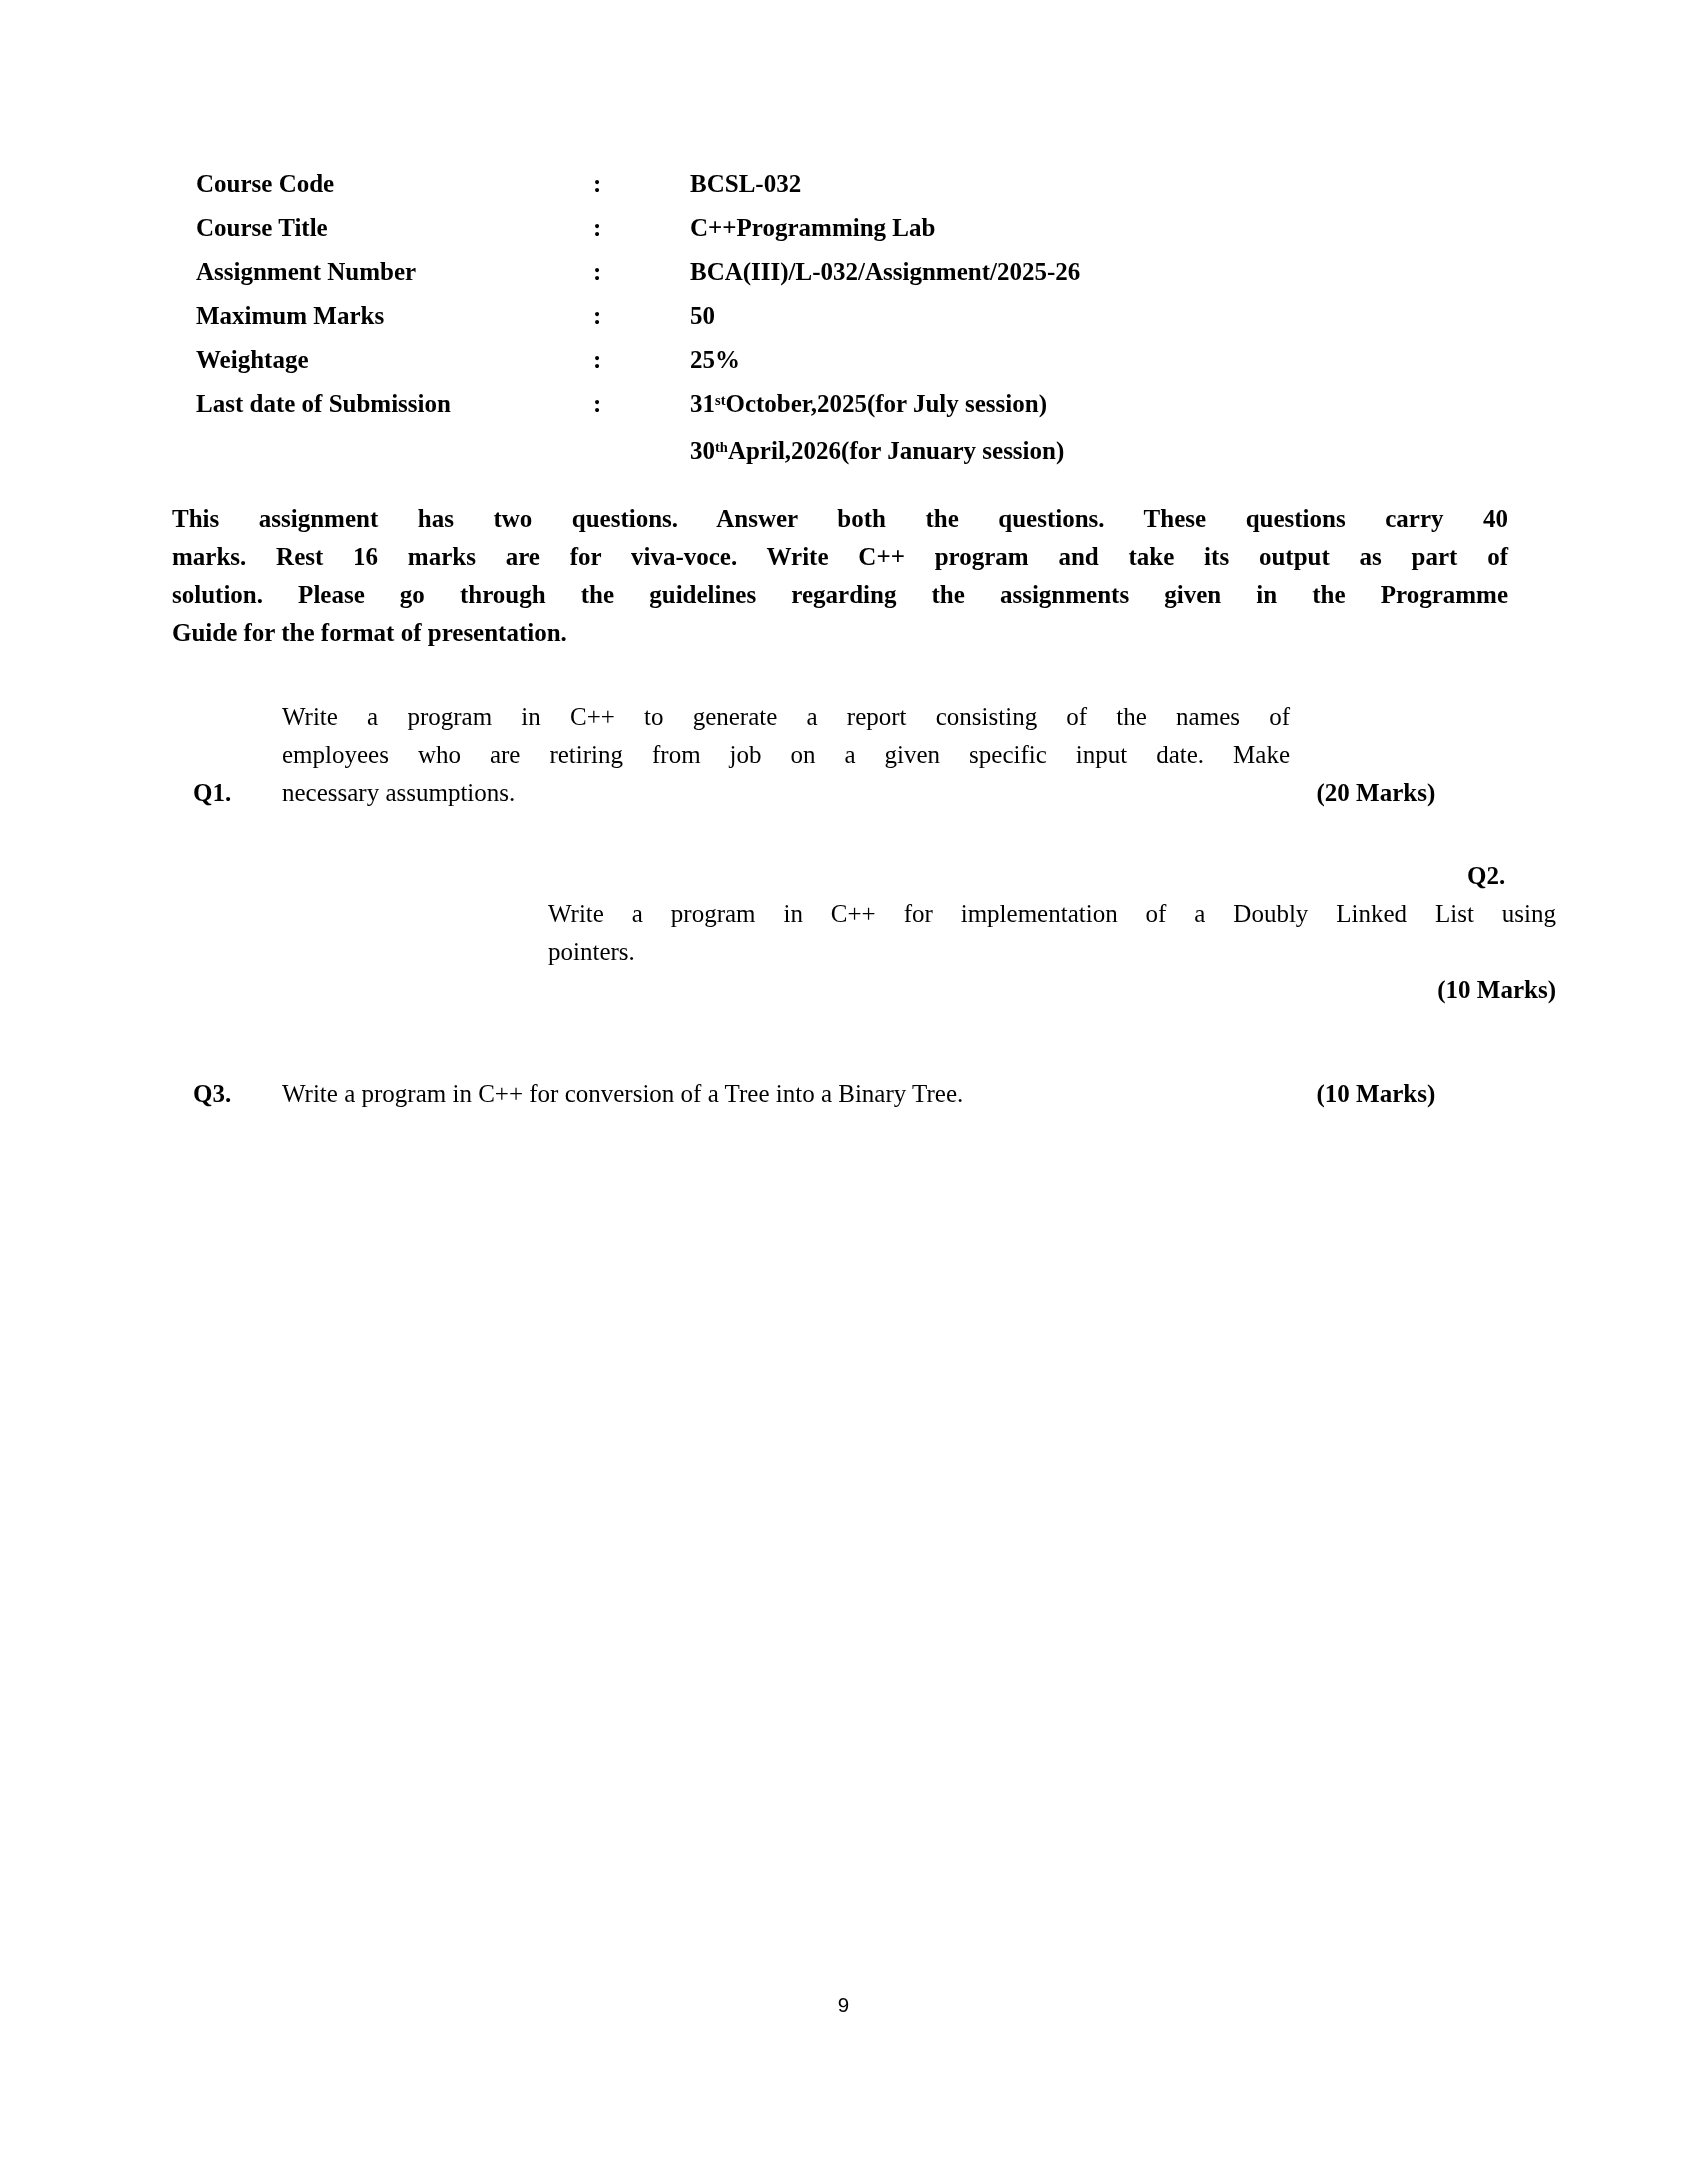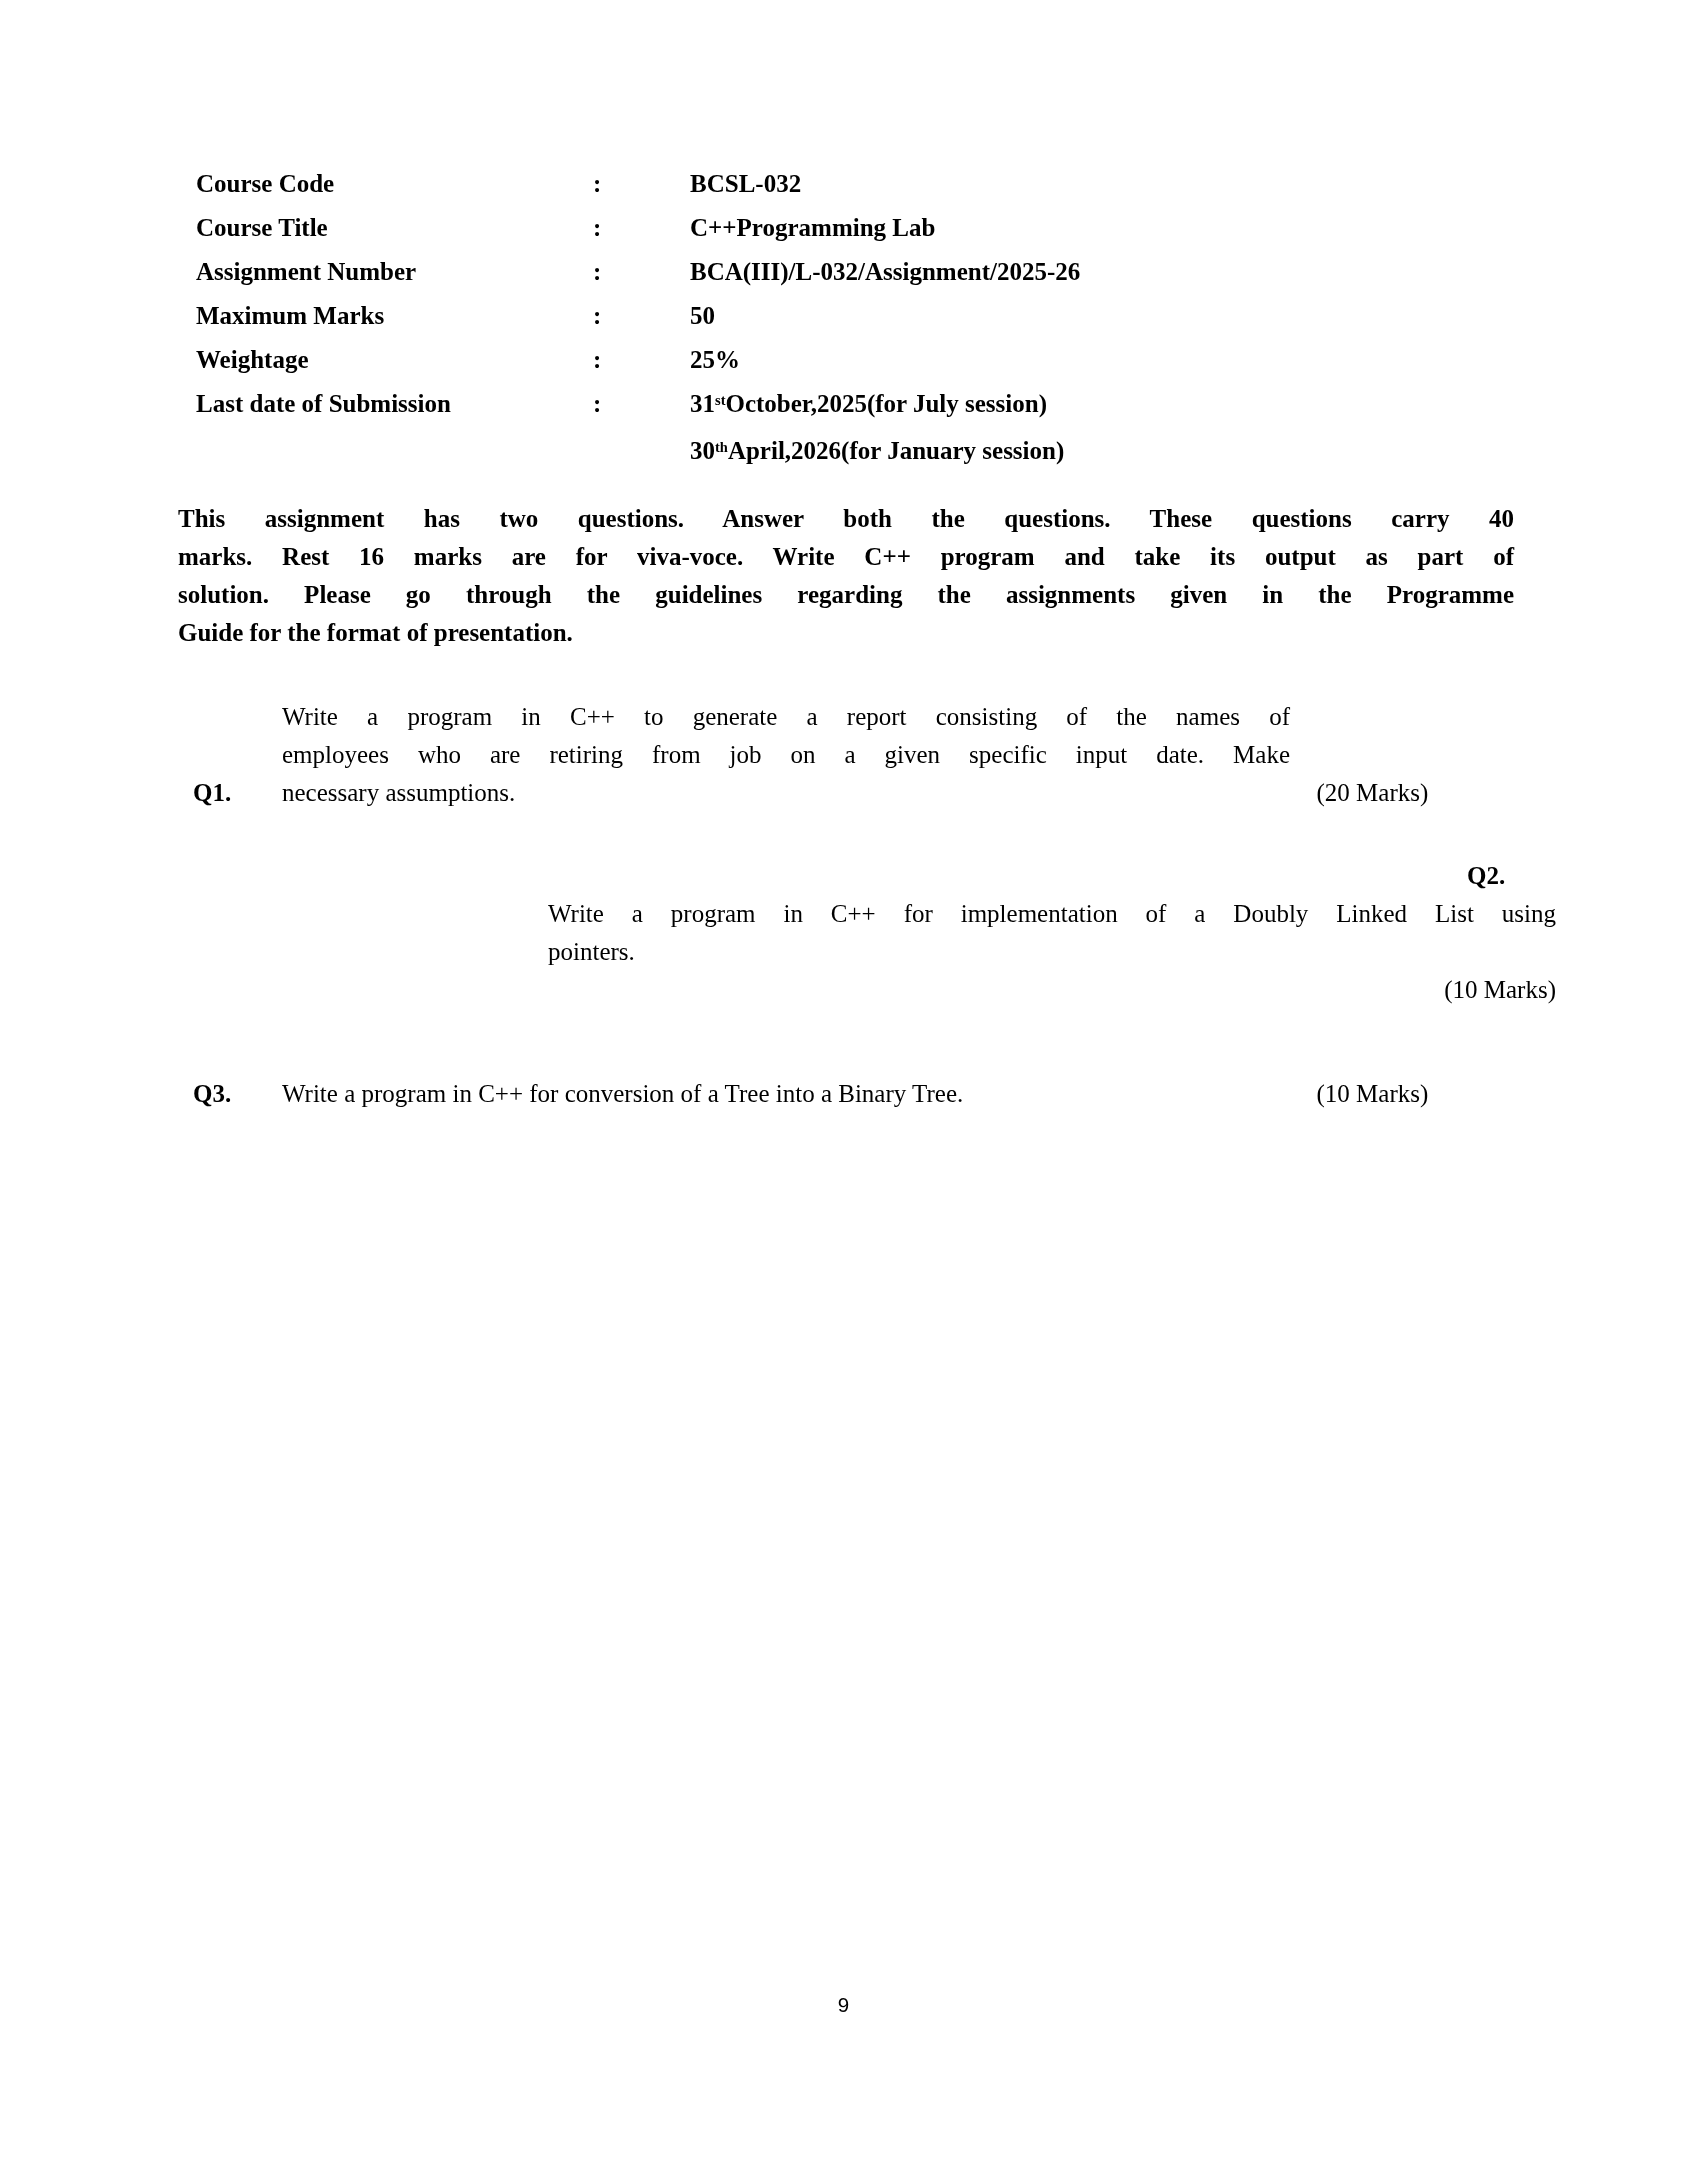--- a/index.html
+++ b/index.html
@@ -32,21 +32,21 @@
     font-size: 0.58em;
     vertical-align: baseline;
     position: relative;
     top: -0.45em;
     font-weight: 700;
   }
 
   
   .intro {
     position: absolute;
-    left: 178px;
+    left: 172px;
     top: 500px;
     width: 1336px;
     font-weight: 700;
     font-size: 25px;
     line-height: 38px;
   }
   .jline { text-align: justify; text-align-last: justify; }
   .jline-last { text-align: left; }
 
   
@@ -54,21 +54,21 @@
     position: absolute;
     left: 193px;
     top: 698px;
     width: 1363px;
     font-size: 25px;
     line-height: 38px;
   }
   .question { display: flex; align-items: flex-end; }
   .qid { width: 89px; flex: none; font-weight: 700; }
   .qtext { width: 1008px; flex: none; }
-  .qmarks { margin-left: 26.5px; font-weight: 400; white-space: nowrap; }
+  .qmarks { margin-left: 26.5px; font-weight: 700; white-space: nowrap; }
   .q1 { margin-bottom: 45px; }
   .q2 { margin-bottom: 66px; flex-direction: column; }
 
   
   .page-number {
     position: absolute;
     left: 0;
     top: 1993px;
     width: 1687px;
     text-align: center;

